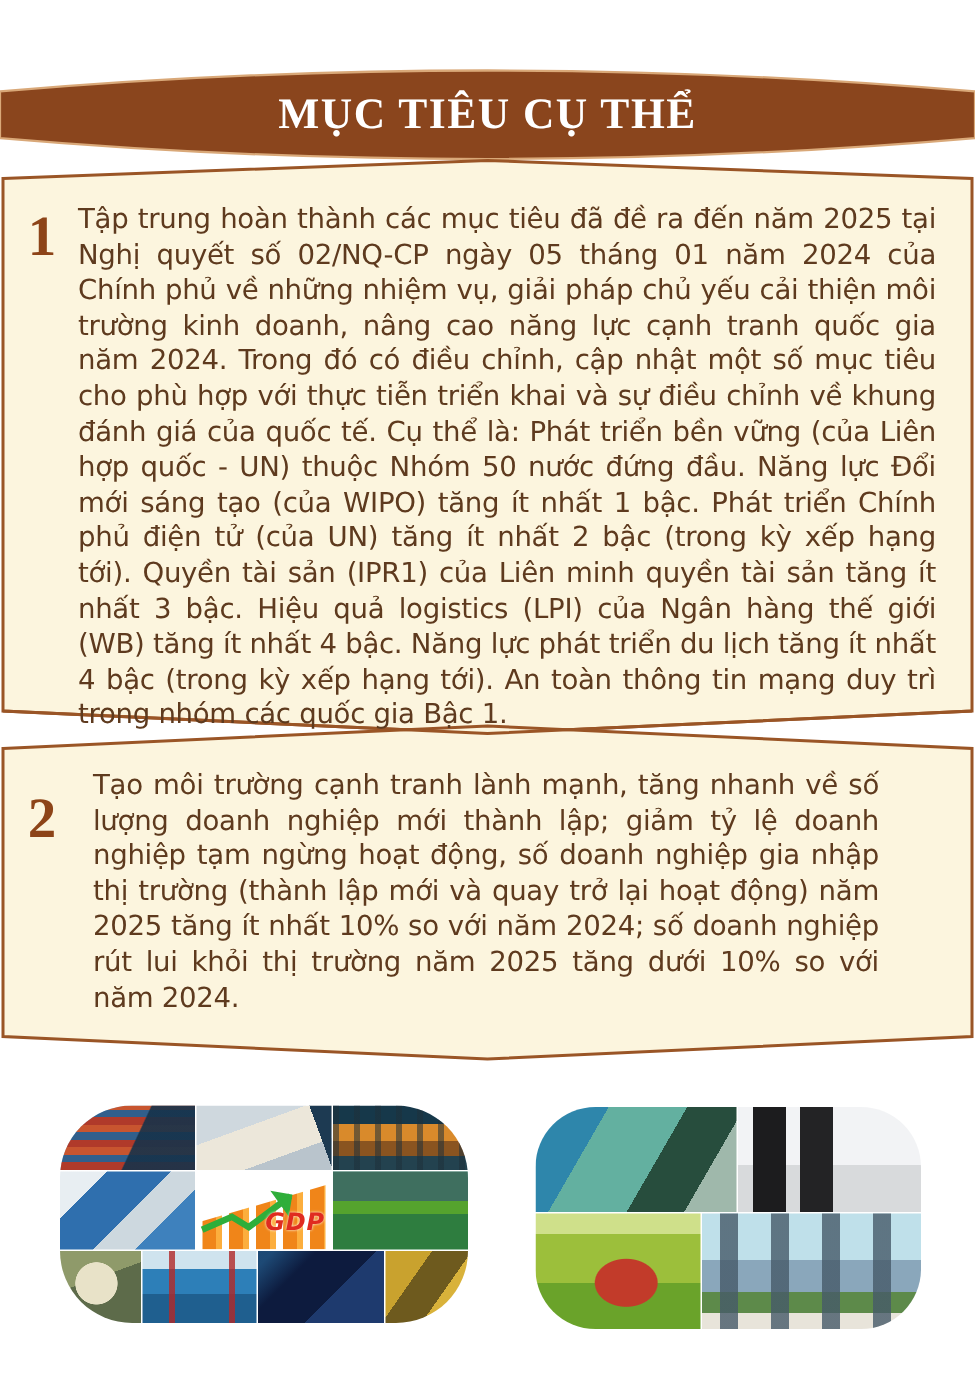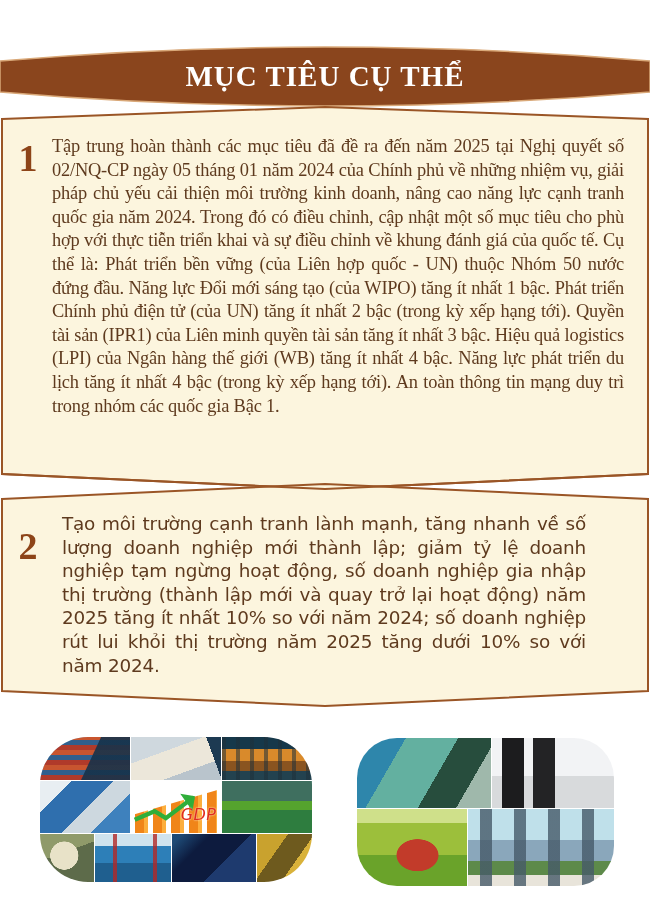--- a/index.html
+++ b/index.html
@@ -19,21 +19,21 @@
     font-family:"Liberation Serif","DejaVu Serif",serif;
     font-weight:700;font-size:38px;color:#8d4418;line-height:1;
   }
   #num1{left:10px;top:139px;}
   #num2{left:10px;top:527px;}
   .sec-text{
     position:absolute;z-index:2;color:#5e3a1e;
     font-size:18.4px;line-height:23.6px;text-align:justify;
     letter-spacing:-0.2px;
   }
-  #text1{left:52px;top:135px;width:572px;font-family:Liberation Serif, serif;}
+  #text1{left:52px;top:135px;width:572px;}
   #text2{left:62px;top:512px;width:524px;}
 
   
   .collage{position:absolute;z-index:2;background:#ffffff;overflow:hidden;display:flex;flex-direction:column;gap:1px;}
   #collage-left{left:40px;top:737px;width:272px;height:145px;border-radius:48px;}
   #collage-right{left:357px;top:738px;width:257px;height:148px;border-radius:40px;}
   .crow{display:flex;gap:1px;width:100%;}
   .cell{position:relative;overflow:hidden;flex-grow:0;flex-shrink:0;}
 
   
@@ -48,21 +48,21 @@
     repeating-linear-gradient(90deg,rgba(30,48,58,.55) 0 4px,rgba(0,0,0,0) 4px 14px),
     linear-gradient(180deg,#16384a 0 28%,#d98a2b 28% 55%,#8a5420 55% 78%,#23424f 78%);}
   .c-garment{background:
     linear-gradient(135deg,#e8eef2 0 22%,#2f6fae 22% 52%,#cdd8df 52% 72%,#3e81bd 72%);}
   .c-gdp{background:#ffffff;}
   .gdp-bars{position:absolute;left:4%;bottom:0;width:92%;height:86%;
     background:repeating-linear-gradient(90deg,#f08519 0 9px,#fcae3d 9px 13px,#ffffff 13px 18px);
     clip-path:polygon(0 100%,0 58%,100% 4%,100% 100%);}
   .gdp-arrow{position:absolute;left:2%;top:6%;width:96%;height:88%;}
   .gdp-label{position:absolute;right:5%;bottom:18%;color:#e02b20;
-    font-weight:400;font-size:16px;font-style:italic;letter-spacing:0.5px;
+    font-weight:700;font-size:16px;font-style:italic;letter-spacing:0.5px;
     text-shadow:0 0 2px #ffffff;}
   .c-field{background:
     linear-gradient(180deg,#3f6f5f 12% 38%,rgba(0,0,0,0) 38%),
     linear-gradient(180deg,#9fd0c8 0 18%,#55a32e 18% 55%,#2e7d3f 55%);}
   .c-dollars{background:
     radial-gradient(circle at 45% 45%,#e8e2c8 0 35%,rgba(0,0,0,0) 36%),
     linear-gradient(160deg,#8f9a6a 0 40%,#5d6b4a 40%);}
   .c-boats{background:
     repeating-linear-gradient(90deg,rgba(0,0,0,0) 0 18px,rgba(178,40,40,.8) 18px 22px,rgba(0,0,0,0) 22px 40px),
     linear-gradient(180deg,#cfe3ee 0 25%,#2d7fb8 25% 60%,#1f5f8f 60%);}

